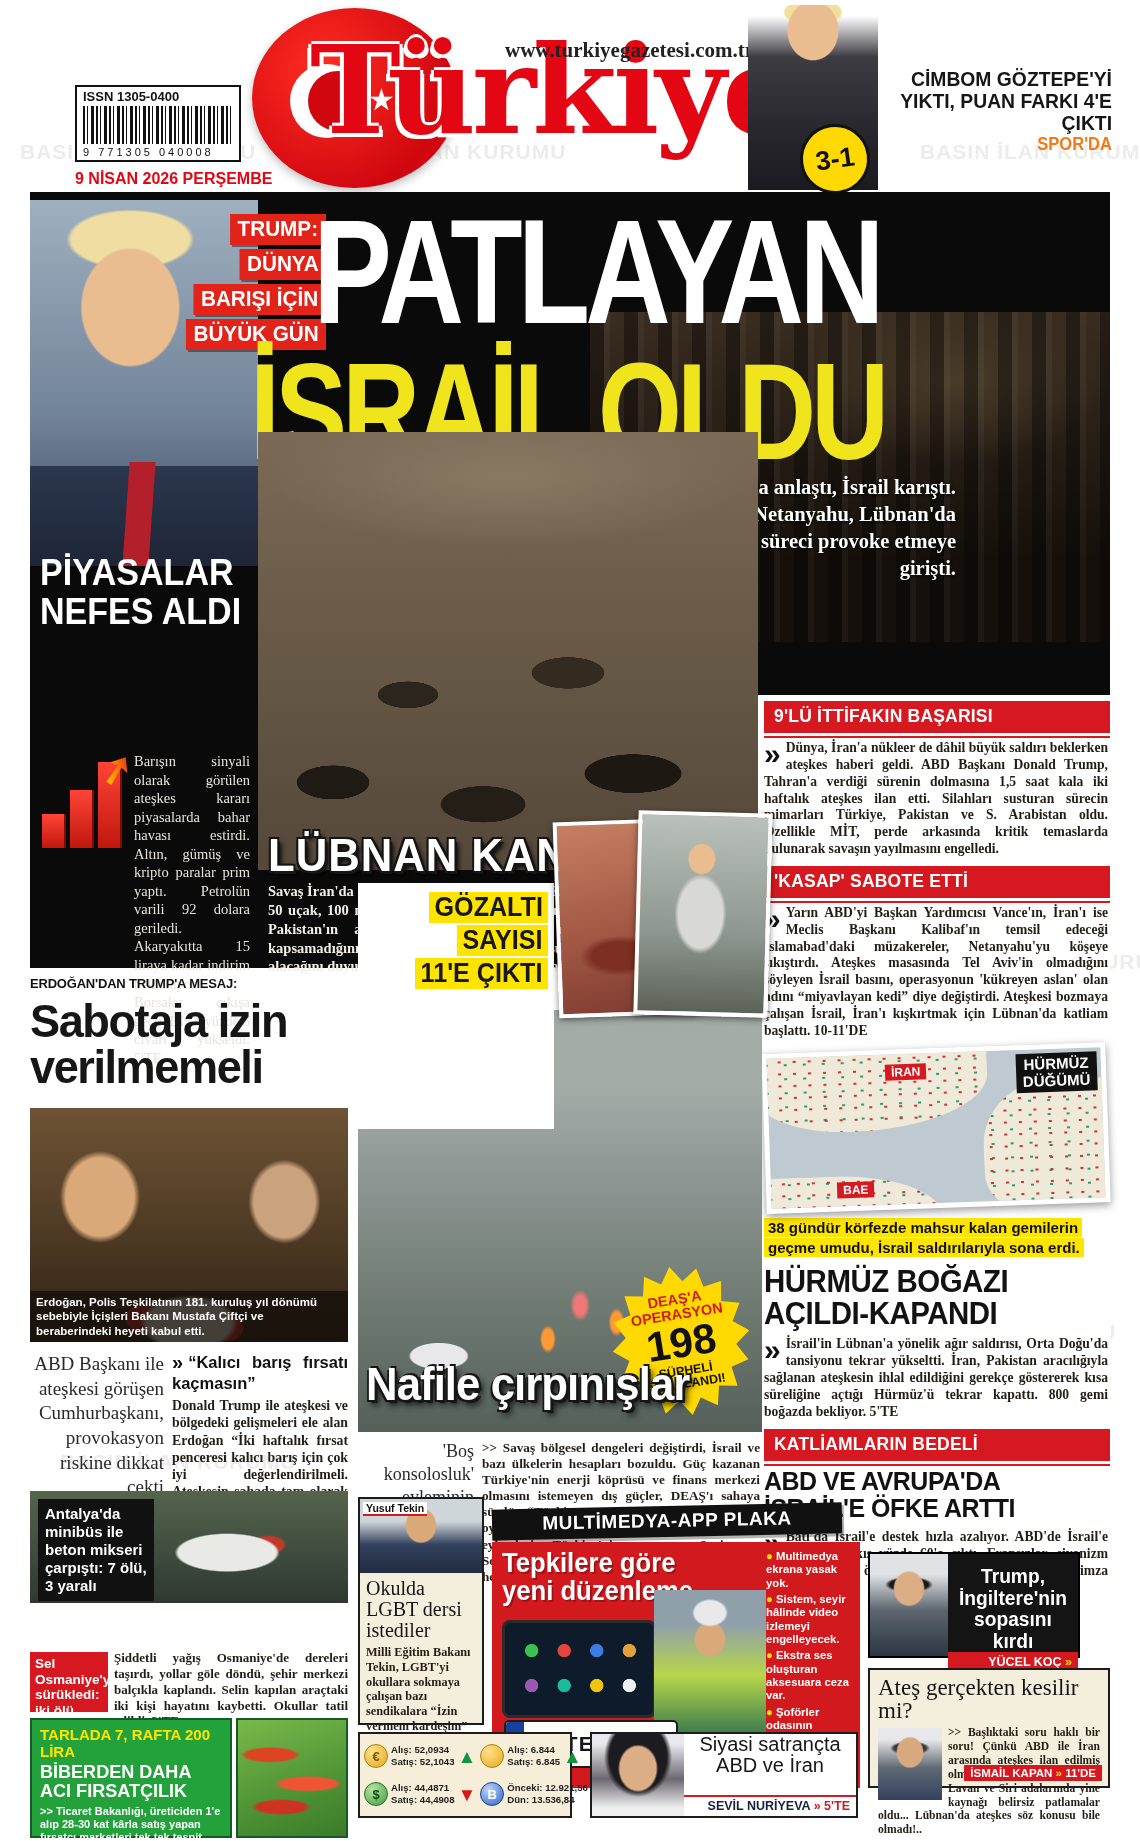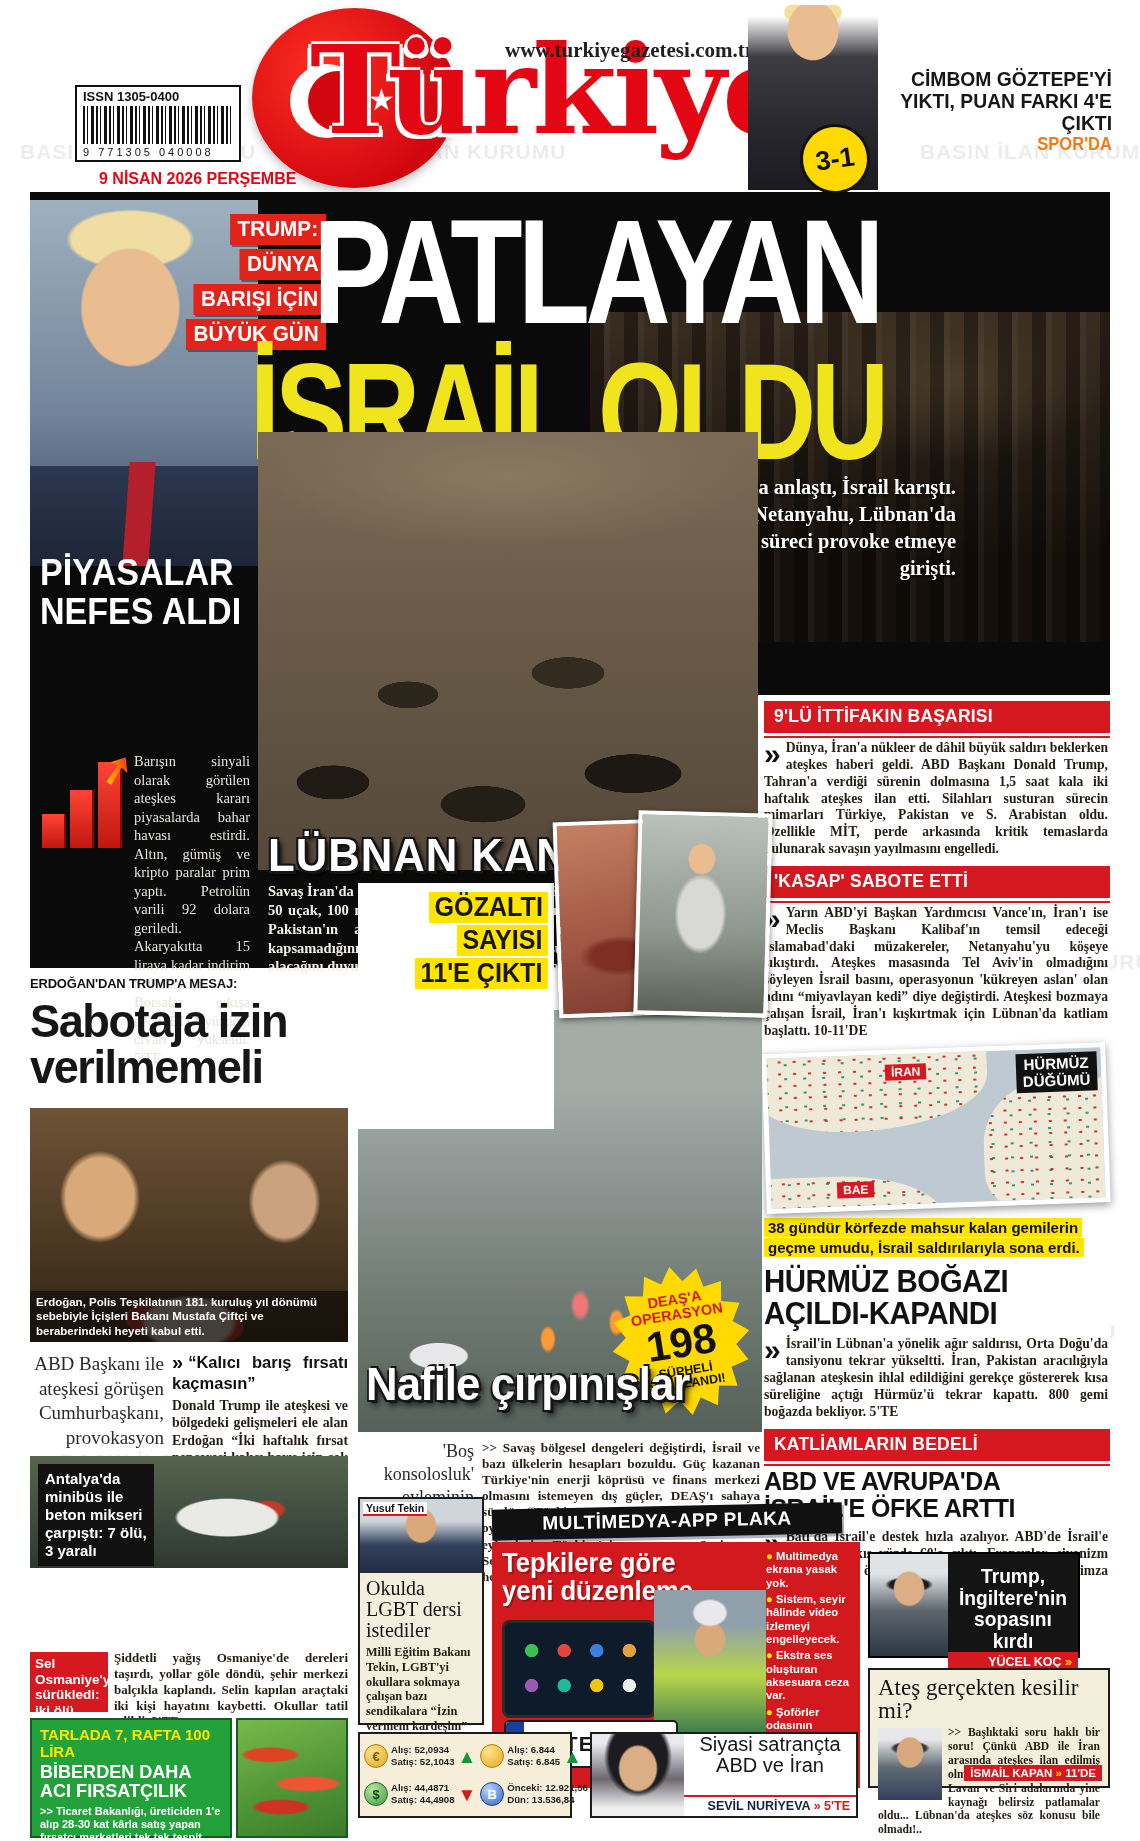--- a/index.html
+++ b/index.html
@@ -111,21 +111,21 @@
                 linear-gradient(180deg,#6e5335,#4a3722 60%,#2c2013);}
   .erd-caption{position:absolute;left:0;bottom:0;width:100%;box-sizing:border-box;background:rgba(20,16,10,.78);
                color:#fff;font-size:11.5px;font-weight:bold;line-height:1.25;padding:4px 6px;}
   .erd-deck{left:30px;top:1352px;width:134px;text-align:right;font-family:"Liberation Serif",serif;
             font-size:19px;line-height:1.3;color:#2a2a2a;}
   .erd-qhead{font-weight:bold;font-size:16.5px;color:#111;margin-bottom:4px;font-family:"Liberation Sans",sans-serif;}
   .erd-body{left:172px;top:1352px;width:176px;font-family:"Liberation Serif",serif;font-size:13.8px;
             line-height:1.25;color:#241d14;text-align:justify;font-weight:bold;}
 
   
-  .flood-photo{left:30px;top:1456px;width:318px;height:112px;
+  .flood-photo{left:30px;top:1491px;width:318px;height:112px;
      background:radial-gradient(70px 26px at 62% 55%,#e9e9e6 70%,transparent 75%),
                 radial-gradient(18px 10px at 75% 48%,#c0392b 80%,transparent),
                 linear-gradient(180deg,#55644c,#3d4a3e 60%,#2e382f);}
   .flood-box-black{position:absolute;left:8px;top:8px;width:102px;background:#111;color:#fff;font-weight:bold;
                    font-size:15px;line-height:1.2;padding:6px 7px;}
   .sel-box{left:30px;top:1652px;width:78px;height:60px;background:#d61920;color:#fff;font-weight:bold;
            font-size:13.5px;line-height:1.15;padding:4px 5px;box-sizing:border-box;}
   .flood-body{left:114px;top:1650px;width:234px;font-family:"Liberation Serif",serif;font-weight:bold;
               font-size:13px;line-height:1.22;color:#241d14;text-align:justify;}
   .pepper-box{left:30px;top:1718px;width:202px;height:120px;background:#23a23c;border:2px solid #145c23;
@@ -273,21 +273,21 @@
   <span class="wm" style="left:60px;top:1450px;">BASIN İLAN KURUMU</span>
   <span class="wm" style="left:880px;top:1320px;">BASIN İLAN KURUMU</span>
   <span class="wm" style="left:560px;top:1700px;">BASIN İLAN KURUMU</span>
 
   <div class="abs" style="left:75px;top:85px;">
     <div class="issn-box">
       <div class="issn-label">ISSN 1305-0400</div>
       <div class="barcode"></div>
       <div class="barcode-digits">9 771305 040008</div>
     </div>
-    <div class="date-line" style="margin-top:8px;margin-left:24px;">9 NİSAN 2026 PERŞEMBE</div>
+    <div class="date-line" style="margin-top:8px;">9 NİSAN 2026 PERŞEMBE</div>
     <div class="price-line">FİYATI: 20 TL</div>
   </div>
 
   <div class="abs flag" style="left:252px;top:8px;">
     <div class="abs crescent-outer" style="left:38px;top:56px;"></div>
     <div class="abs crescent-inner" style="left:56px;top:63px;"></div>
     <div class="abs star" style="left:116px;top:74px;">★</div>
   </div>
   <div class="abs masthead" style="left:310px;top:18px;">Türkiye</div>
   <div class="abs site" style="left:505px;top:38px;">www.turkiyegazetesi.com.tr</div>
@@ -394,21 +394,21 @@
     <div>Donald Trump ile ateşkesi ve bölgedeki gelişmeleri ele alan Erdoğan “İki haftalık fırsat penceresi kalıcı barış için çok iyi değerlendirilmeli. Ateşkesin sahada tam olarak uygulanmasını temenni ediyoruz. Sürecin kundaklanmasına fırsat verilmemeli” dedi. 11'DE</div>
   </div>
 
   <div class="abs flood-photo">
     <div class="flood-box-black">Antalya'da minibüs ile beton mikseri çarpıştı: 7 ölü, 3 yaralı</div>
   </div>
   <div class="abs sel-box">Sel Osmaniye'yi sürükledi: iki ölü</div>
   <div class="abs flood-body">Şiddetli yağış Osmaniye'de dereleri taşırdı, yollar göle döndü, şehir merkezi balçıkla kaplandı. Selin kapılan araçtaki iki kişi hayatını kaybetti. Okullar tatil edildi. 3'TE</div>
 
   <div class="abs pepper-box">
-    <div class="pepper-kicker">TARLADA 7, RAFTA 100 LİRA</div>
+    <div class="pepper-kicker">TARLADA 7, RAFTA 200 LİRA</div>
     <div class="pepper-h">BİBERDEN DAHA ACI FIRSATÇILIK</div>
     <div class="pepper-body">&gt;&gt; Ticaret Bakanlığı, üreticiden 1'e alıp 28-30 kat kârla satış yapan fırsatçı marketleri tek tek tespit ediyor. 4'TE</div>
   </div>
   <div class="abs pep​per-photo pepper-photo"></div>
 
   <div class="abs street-photo"></div>
 
   <div class="abs gozalti-card">
     <div class="gozalti-h">
       <div><span>GÖZALTI</span></div>

